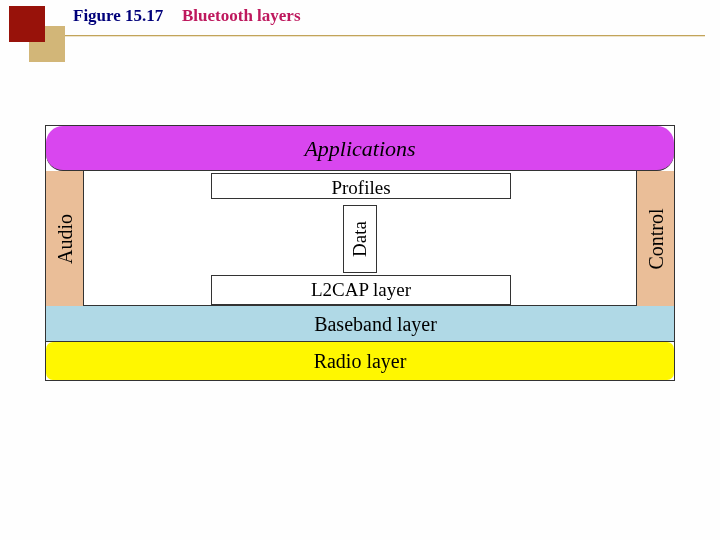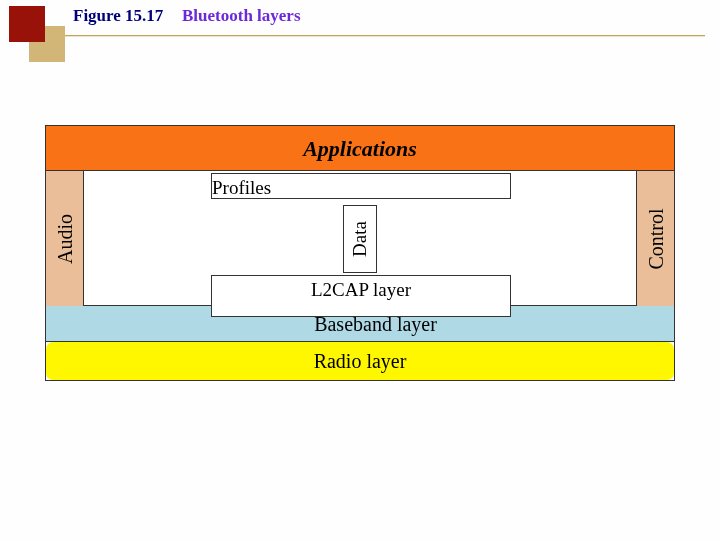--- a/index.html
+++ b/index.html
@@ -43,47 +43,48 @@
     color: #00007a;
     font-size: 17px;
   }
   .fig-title {
     position: absolute;
     left: 182px;
     top: 6px;
     font-family: Georgia, "Times New Roman", serif;
     font-weight: bold;
     font-size: 17px;
-    color: #6d28d9;
+    color: #be185d;
   }
   .title-rule {
     position: absolute;
     left: 65px;
     top: 35px;
     width: 640px;
     height: 0;
     border-top: 1px solid #c2a45a;
     box-shadow: 0 1px 0 #eee4cc;
   }
   .diagram {
     position: absolute;
     left: 45px;
     top: 125px;
     width: 630px;
     border: 1px solid #333;
   }
   .row-top {
     height: 45px;
-    background: #f97316;
+    background: #d946ef;
     border-bottom: 1px solid #333;
     text-align: center;
     line-height: 45px;
     font-size: 22px;
     font-style: italic;
-    font-weight: bold;
+    font-weight: normal;
+    border-radius: 17px;
   }
   .mid {
     height: 135px;
     background: #fff;
     position: relative;
     border-bottom: 1px solid #333;
   }
   .audio-col {
     position: absolute;
     left: 0; top: 0;
@@ -107,40 +108,40 @@
     font-size: 20px;
   }
   .profiles-box {
     position: absolute;
     left: 165px;
     top: 2px;
     width: 300px;
     height: 26px;
     border: 1px solid #333;
     background: #fff;
-    text-align: left;
+    text-align: center;
     line-height: 28px;
     font-size: 19px;
   }
   .data-box {
     position: absolute;
     left: 297px;
     top: 34px;
     width: 34px;
     height: 68px;
     border: 1px solid #333;
     background: #fff;
   }
   .data-box .vtext { font-size: 19px; }
   .l2cap-box {
     position: absolute;
     left: 165px;
     top: 104px;
     width: 300px;
-    height: 42px;
+    height: 30px;
     border: 1px solid #333;
     background: #fff;
     text-align: center;
     line-height: 28px;
     font-size: 19px;
   }
   .row-baseband {
     height: 36px;
     background: #b0d9e6;
     border-bottom: 1px solid #333;

